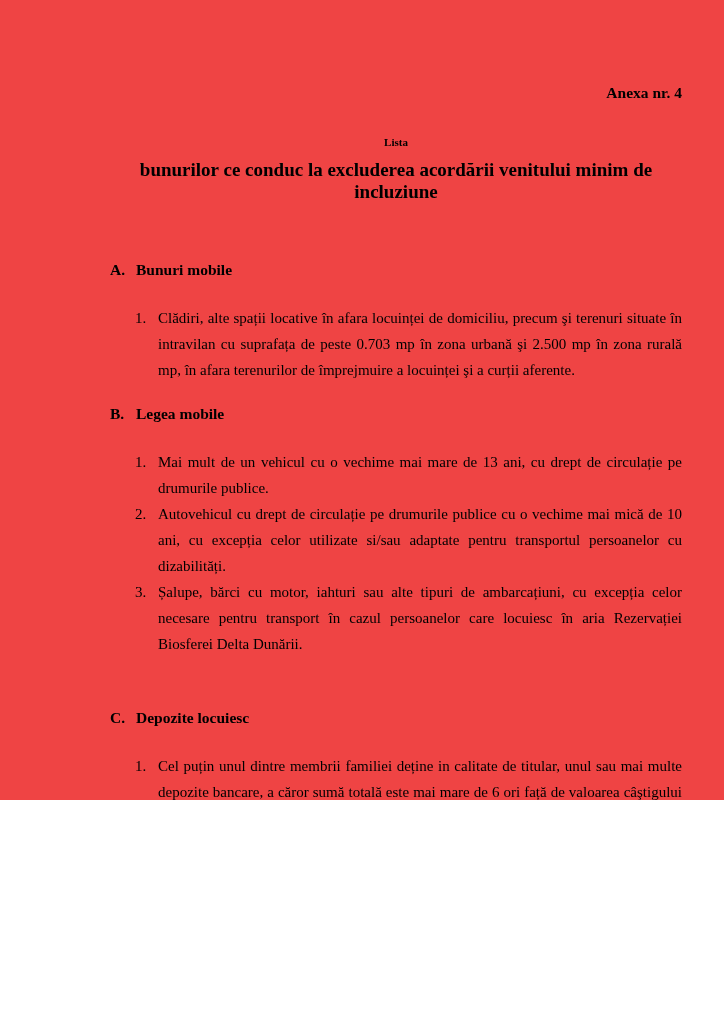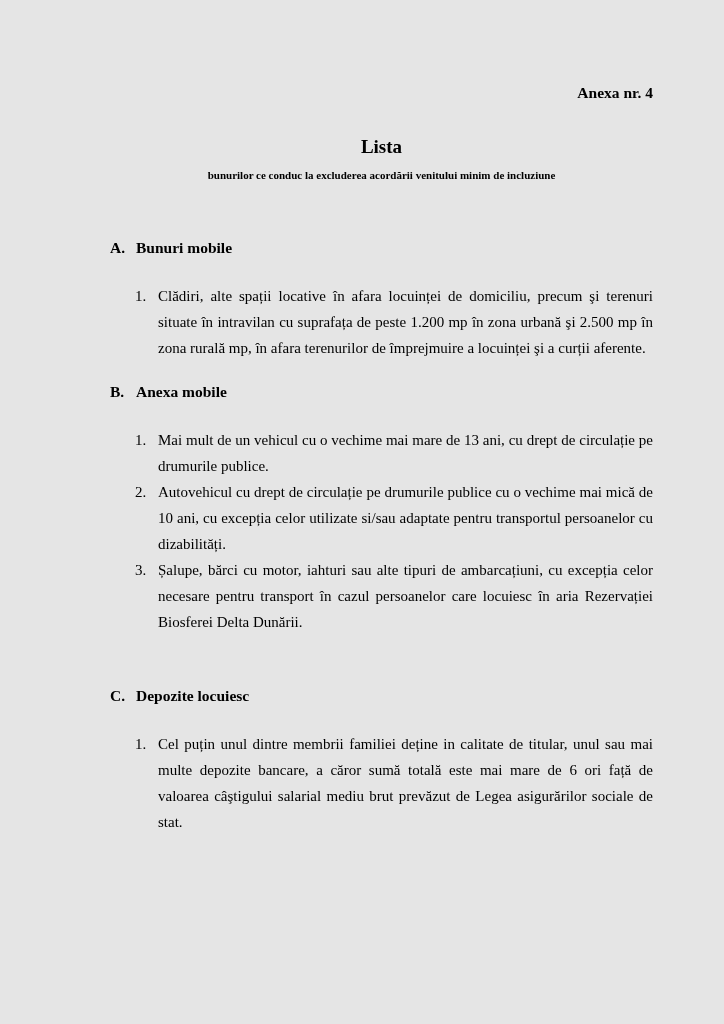--- a/index.html
+++ b/index.html
@@ -3,45 +3,45 @@
 <meta charset="utf-8">
 <style>
   html, body {
     margin: 0;
     padding: 0;
     background: #ffffff;
   }
   .page {
     position: relative;
     width: 724px;
-    height: 1024px;
-    background: #e5e5e5;
+    height: 800px;
+    background: #ef4444;
     box-sizing: border-box;
-    padding: 84px 71px 40px 110px;
+    padding: 84px 42px 40px 110px;
     font-family: "Liberation Serif", "DejaVu Serif", serif;
     font-size: 15px;
     color: #000000;
     overflow: hidden;
   }
   .annex {
     text-align: right;
     font-weight: bold;
     font-size: 15.5px;
   }
   .title-block {
     text-align: center;
     margin-top: 34px;
   }
   .doc-title {
     font-weight: bold;
-    font-size: 19px;
+    font-size: 11px;
   }
   .doc-subtitle {
     font-weight: bold;
-    font-size: 11px;
+    font-size: 19px;
     margin-top: 11px;
   }
   .section {
     margin-top: 0;
   }
   .section-heading {
     display: flex;
     font-weight: bold;
     font-size: 15.5px;
   }
@@ -82,29 +82,29 @@
   </div>
 
   <div class="section sec-a">
     <div class="section-heading">
       <span class="sec-letter">A.</span>
       <span>Bunuri mobile</span>
     </div>
     <div class="item-list">
       <div class="list-item">
         <span class="item-number">1.</span>
-        <div class="item-text">Clădiri, alte spații locative în afara locuinței de domiciliu, precum şi terenuri situate în intravilan cu suprafața de peste 1.200 mp în zona urbană şi  2.500 mp în zona rurală mp, în afara terenurilor de împrejmuire a locuinței şi a curții aferente.</div>
+        <div class="item-text">Clădiri, alte spații locative în afara locuinței de domiciliu, precum şi terenuri situate în intravilan cu suprafața de peste 0.703 mp în zona urbană şi  2.500 mp în zona rurală mp, în afara terenurilor de împrejmuire a locuinței şi a curții aferente.</div>
       </div>
     </div>
   </div>
 
   <div class="section sec-b">
     <div class="section-heading">
       <span class="sec-letter">B.</span>
-      <span>Anexa mobile</span>
+      <span>Legea mobile</span>
     </div>
     <div class="item-list">
       <div class="list-item">
         <span class="item-number">1.</span>
         <div class="item-text">Mai mult de un vehicul cu o vechime mai mare de 13 ani, cu drept de circulație pe drumurile publice.</div>
       </div>
       <div class="list-item">
         <span class="item-number">2.</span>
         <div class="item-text">Autovehicul cu drept de circulație pe drumurile publice cu o vechime mai mică de 10 ani, cu excepția celor utilizate si/sau adaptate pentru transportul persoanelor cu dizabilități.</div>
       </div>

